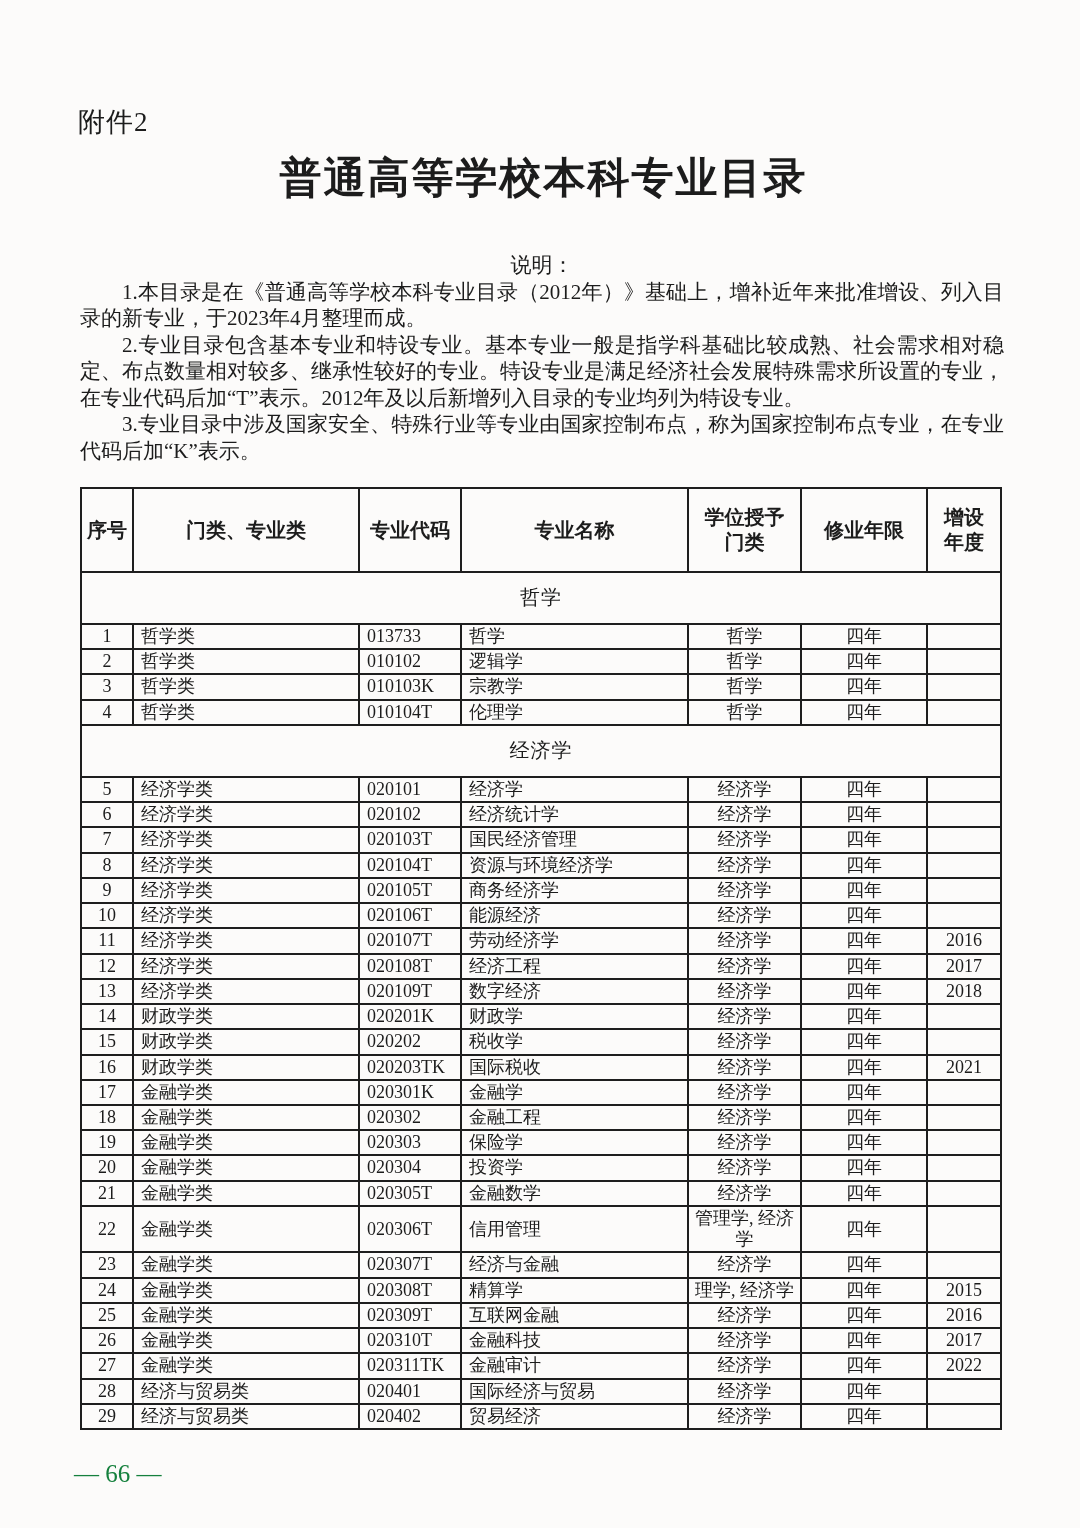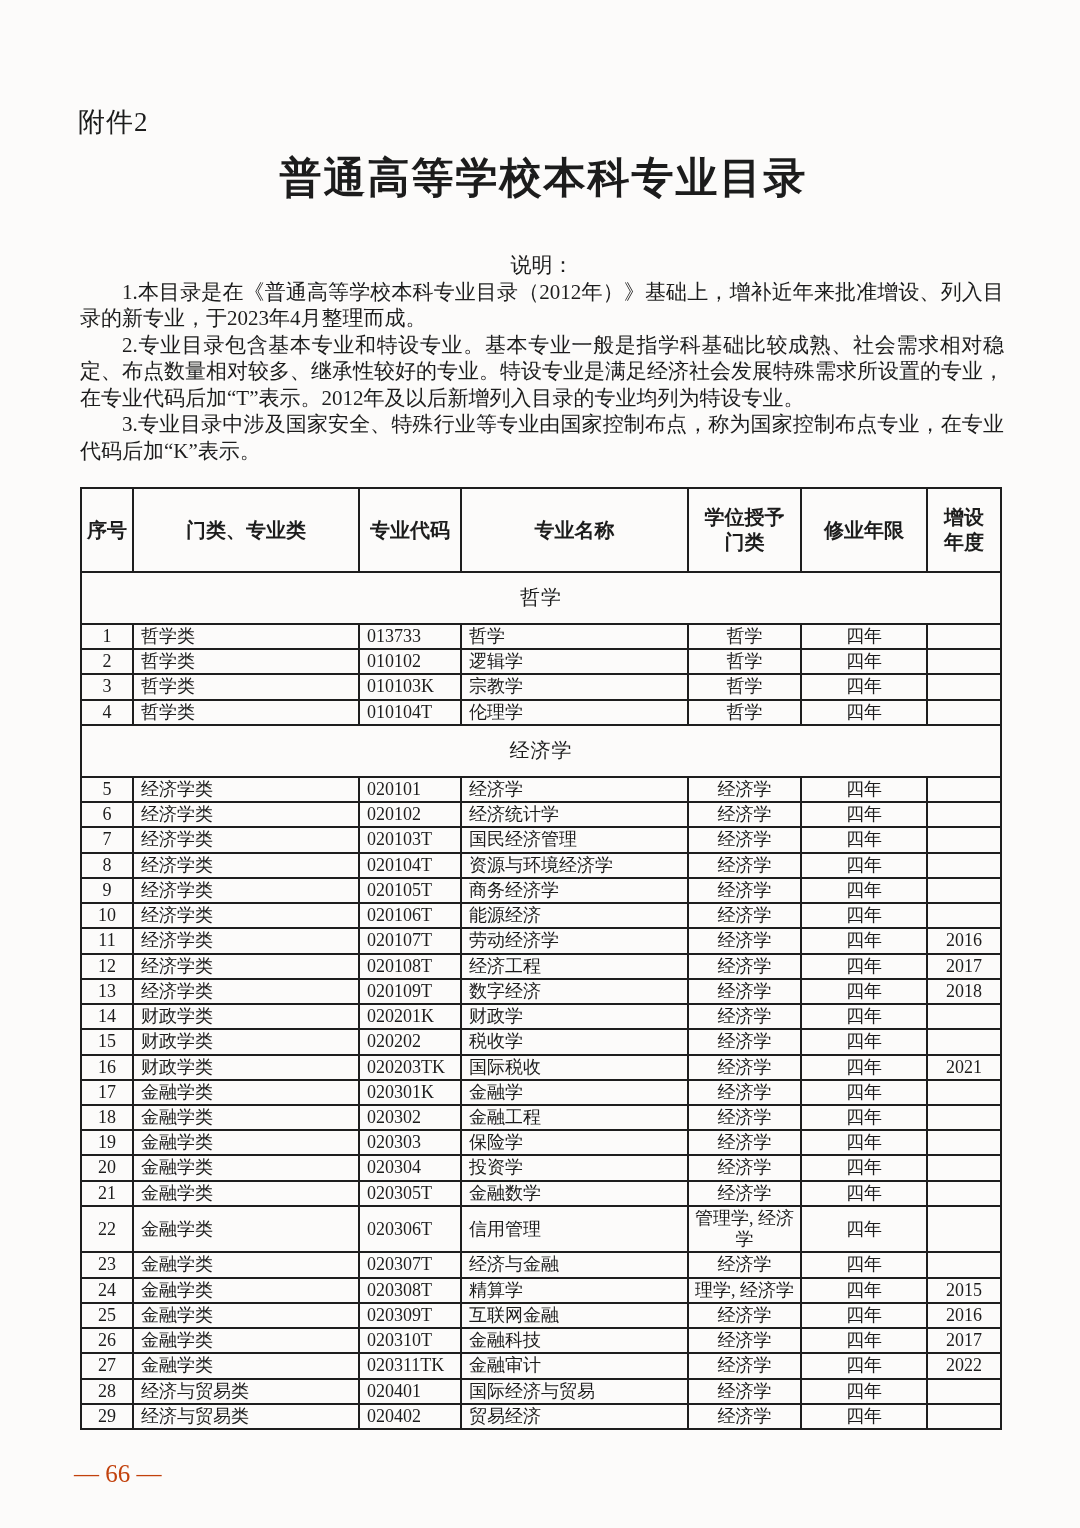--- a/index.html
+++ b/index.html
@@ -77,21 +77,21 @@
     font-size: 20px;
     letter-spacing: 1px;
   }
   td.c0, td.c4, td.c5, td.c6 { text-align: center; }
   td.c1, td.c2, td.c3 { text-align: left; padding-left: 7px; }
   .page-number {
     position: absolute;
     top: 1460px;
     left: 74px;
     font-size: 25px;
-    color: #c2410c;
+    color: #15803d;
   }
 </style>
 </head>
 <body>
 
 <div class="attachment-label">附件2</div>
 
 <h1 class="doc-title">普通高等学校本科专业目录</h1>
 
 <div class="notes">

